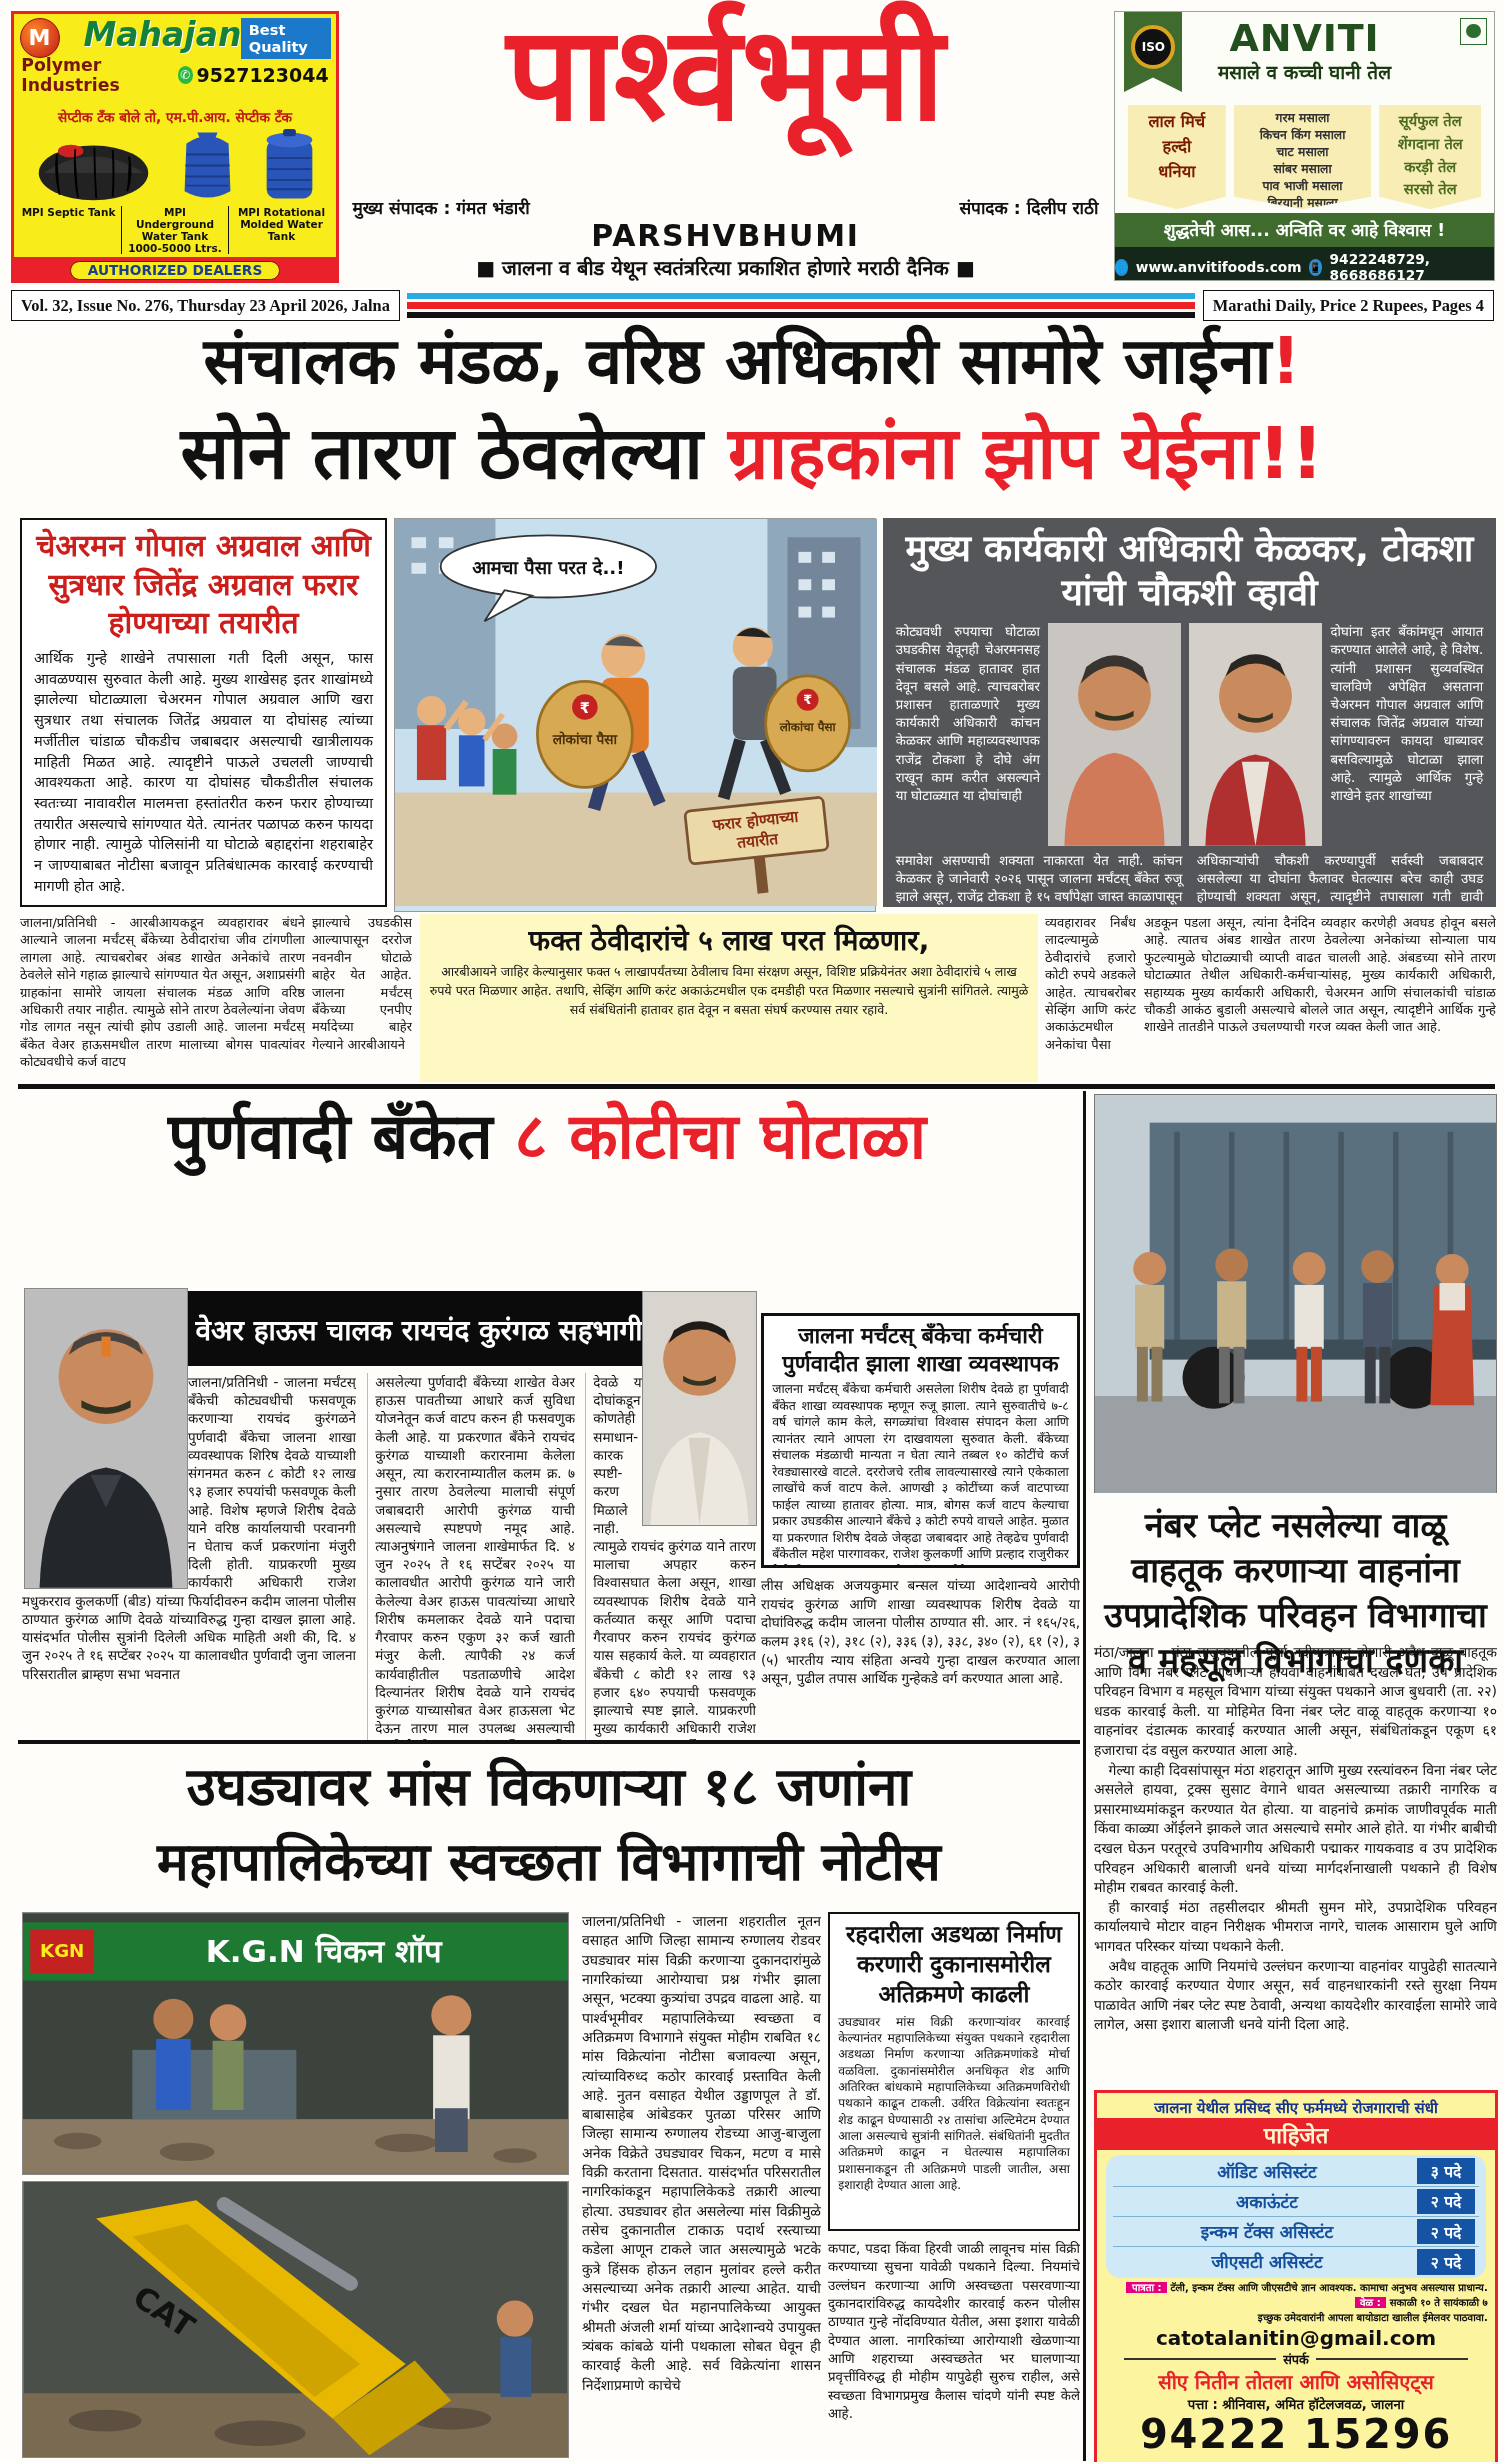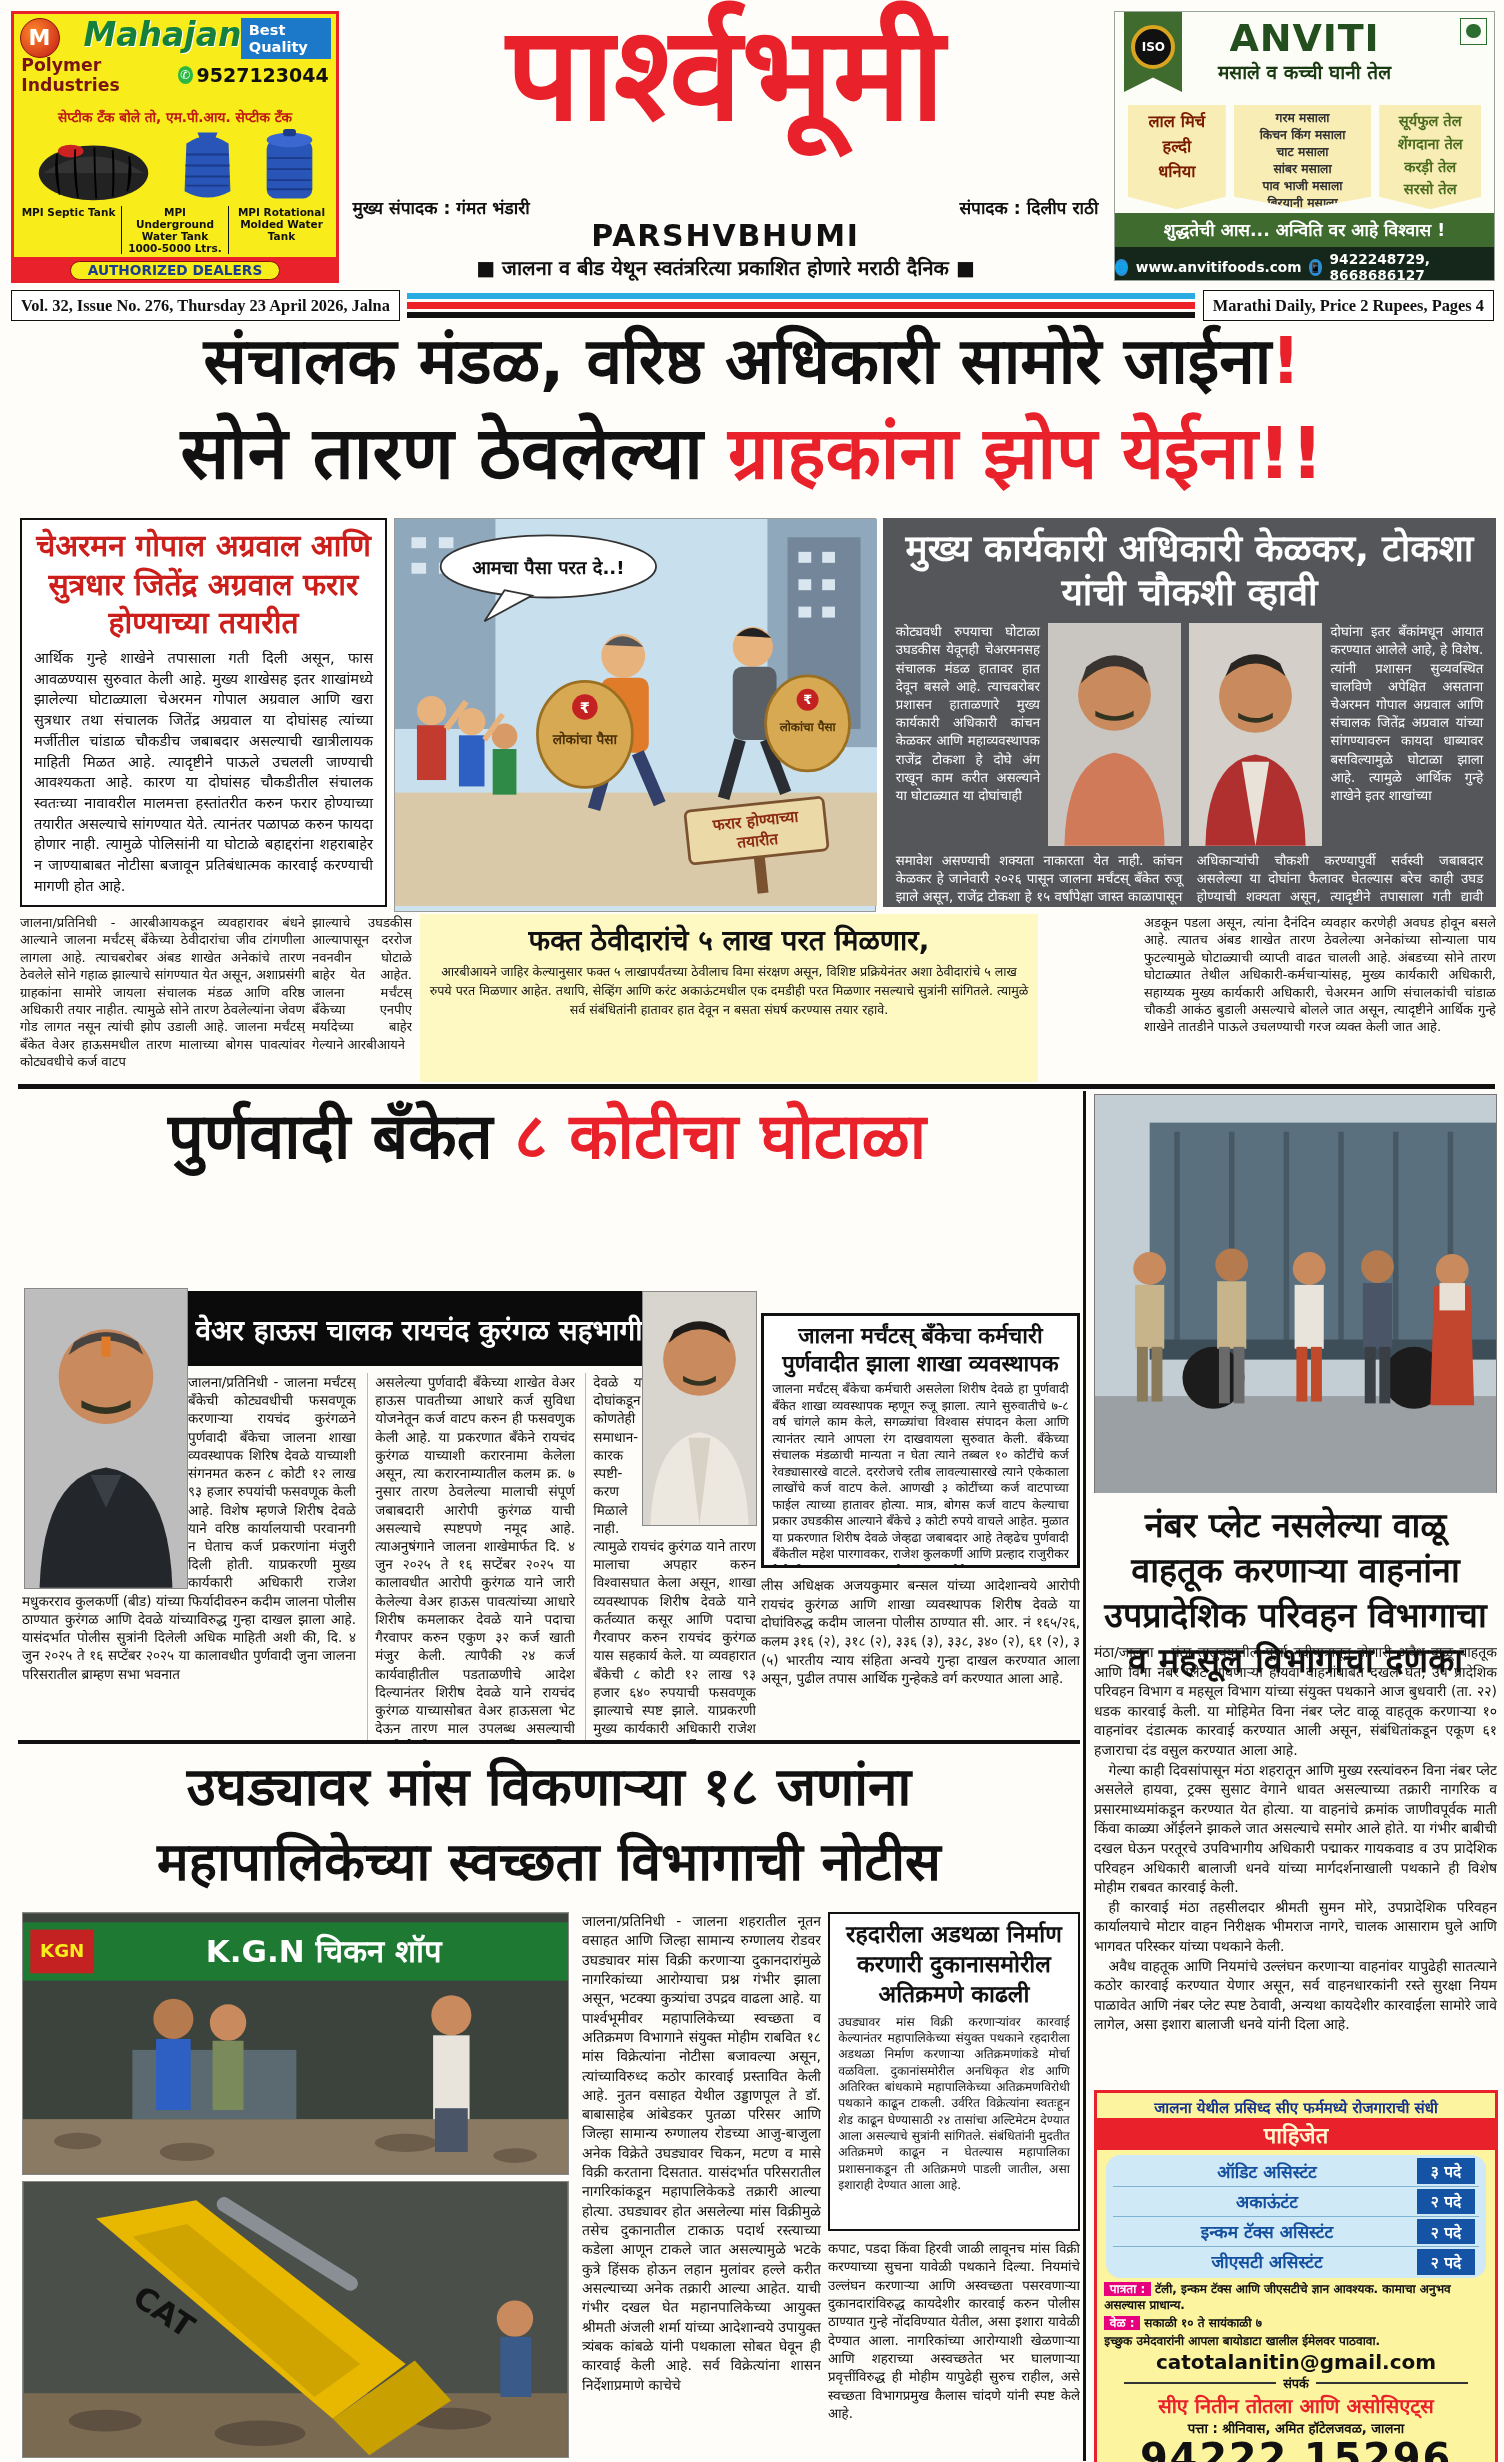--- a/index.html
+++ b/index.html
@@ -123,21 +123,21 @@
 
   
   .job{left:1094px;top:2090px;width:404px;height:404px;border:3.6px solid #e8212b;background:#fdf49f;display:flex;flex-direction:column;overflow:hidden}
   .job-t{color:#16338e;font-weight:800;font-size:15px;text-align:center;padding:3.6px 1.8px 1.8px 1.8px}
   .job-band{background:#e8212b;color:#fff7ce;font-weight:900;font-size:22px;text-align:center;padding:0.9px 0}
   .job-panel{background:#cfe9f7;border-radius:14.6px;margin:4.6px 9px 1.8px 9px;padding:1.8px 7.3px}
   .job-row{display:flex;align-items:center;justify-content:space-between;padding:1.8px 3.6px}
   .job-row + .job-row{border-top:0.9px solid #7fb3d4}
   .job-role{color:#14509e;font-weight:900;font-size:17.3px;flex:1;text-align:center}
   .job-chip{background:#1553a4;color:#fff;font-weight:900;font-size:15.5px;padding:1.8px 9px;min-width:58px;text-align:center}
-  .job-line{font-size:12px;font-weight:700;text-align:left;line-height:1.35;padding:0.9px 7.3px}
+  .job-line{font-size:10px;font-weight:700;text-align:right;line-height:1.35;padding:0.9px 7.3px}
   .chip-m{background:#e6007d;color:#fff;font-weight:800;padding:0 5.5px}
   .job-mail{font-size:20px;font-weight:800;text-align:center;font-family:"DejaVu Sans",sans-serif}
   .job-cl{display:flex;align-items:center;gap:7.3px;padding:0 27px;font-weight:700;font-size:12.8px}
   .job-cl i{flex:1;height:1.8px;background:#333}
   .job-firm{color:#e8212b;font-weight:900;font-size:20px;text-align:center}
   .job-addr{font-weight:800;font-size:13.2px;text-align:center}
   .job-ph{font-weight:900;font-size:40px;text-align:center;letter-spacing:1.8px;line-height:1.05}
 </style>
 </head>
 <body>
@@ -375,20 +375,21 @@
       <p class="jt">अधिकाऱ्यांची चौकशी करण्यापुर्वी सर्वस्वी जबाबदार असलेल्या या दोघांना फैलावर घेतल्यास बरेच काही उघड होण्याची शक्यता असून, त्यादृष्टीने तपासाला गती द्यावी लागणार आहे.</p>
     </div>
   </div>
 
   <div class="abs depo-col jt hide" style="left:20px;width:285px">जालना/प्रतिनिधी - आरबीआयकडून व्यवहारावर बंधने आल्याने जालना मर्चंटस् बँकेच्या ठेवीदारांचा जीव टांगणीला लागला आहे. त्याचबरोबर अंबड शाखेत अनेकांचे तारण ठेवलेले सोने गहाळ झाल्याचे सांगण्यात येत असून, अशाप्रसंगी ग्राहकांना सामोरे जायला संचालक मंडळ आणि वरिष्ठ अधिकारी तयार नाहीत. त्यामुळे सोने तारण ठेवलेल्यांना जेवण गोड लागत नसून त्यांची झोप उडाली आहे. जालना मर्चंटस् बँकेत वेअर हाऊसमधील तारण मालाच्या बोगस पावत्यांवर कोट्यवधीचे कर्ज वाटप</div>
   <div class="abs depo-col jt hide" style="left:312px;width:100px">झाल्याचे उघडकीस आल्यापासून दररोज नवनवीन घोटाळे बाहेर येत आहेत. जालना मर्चंटस् बँकेच्या एनपीए मर्यादेच्या बाहेर गेल्याने आरबीआयने</div>
   <div class="abs depo-box hide">
     <div class="l1">फक्त ठेवीदारांचे ५ लाख परत मिळणार,</div>
     <div class="bd">आरबीआयने जाहिर केल्यानुसार फक्त ५ लाखापर्यंतच्या ठेवीलाच विमा संरक्षण असून, विशिष्ट प्रक्रियेनंतर अशा ठेवीदारांचे ५ लाख रुपये परत मिळणार आहेत. तथापि, सेव्हिंग आणि करंट अकाऊंटमधील एक दमडीही परत मिळणार नसल्याचे सुत्रांनी सांगितले. त्यामुळे सर्व संबंधितांनी हातावर हात देवून न बसता संघर्ष करण्यास तयार रहावे.</div>
   </div>
+  <div class="abs depo-col jt hide" style="left:1045px;width:91px">व्यवहारावर निर्बंध लादल्यामुळे ठेवीदारांचे हजारो कोटी रुपये अडकले आहेत. त्याचबरोबर सेव्हिंग आणि करंट अकाऊंटमधील अनेकांचा पैसा</div>
   <div class="abs depo-col jt hide" style="left:1144px;width:352px">अडकून पडला असून, त्यांना दैनंदिन व्यवहार करणेही अवघड होवून बसले आहे. त्यातच अंबड शाखेत तारण ठेवलेल्या अनेकांच्या सोन्याला पाय फुटल्यामुळे घोटाळ्याची व्याप्ती वाढत चालली आहे. अंबडच्या सोने तारण घोटाळ्यात तेथील अधिकारी-कर्मचाऱ्यांसह, मुख्य कार्यकारी अधिकारी, सहाय्यक मुख्य कार्यकारी अधिकारी, चेअरमन आणि संचालकांची चांडाळ चौकडी आकंठ बुडाली असल्याचे बोलले जात असून, त्यादृष्टीने आर्थिक गुन्हे शाखेने तातडीने पाऊले उचलण्याची गरज व्यक्त केली जात आहे.</div>
   <div class="abs rule" style="left:18px;top:1084px;width:1477px;height:4.6px"></div>
 
   <div class="abs purna-h">
     <div class="l2"><span>पुर्णवादी बँकेत </span><span class="red">८ कोटीचा घोटाळा</span></div>
   </div>
   <div class="abs subbar">वेअर हाऊस चालक रायचंद कुरंगळ सहभागी</div>
 
   <div class="abs ph-frame" style="left:24px;top:1288px;width:164px;height:301px">
     <svg width="162" height="299" viewBox="0 0 178 328">

